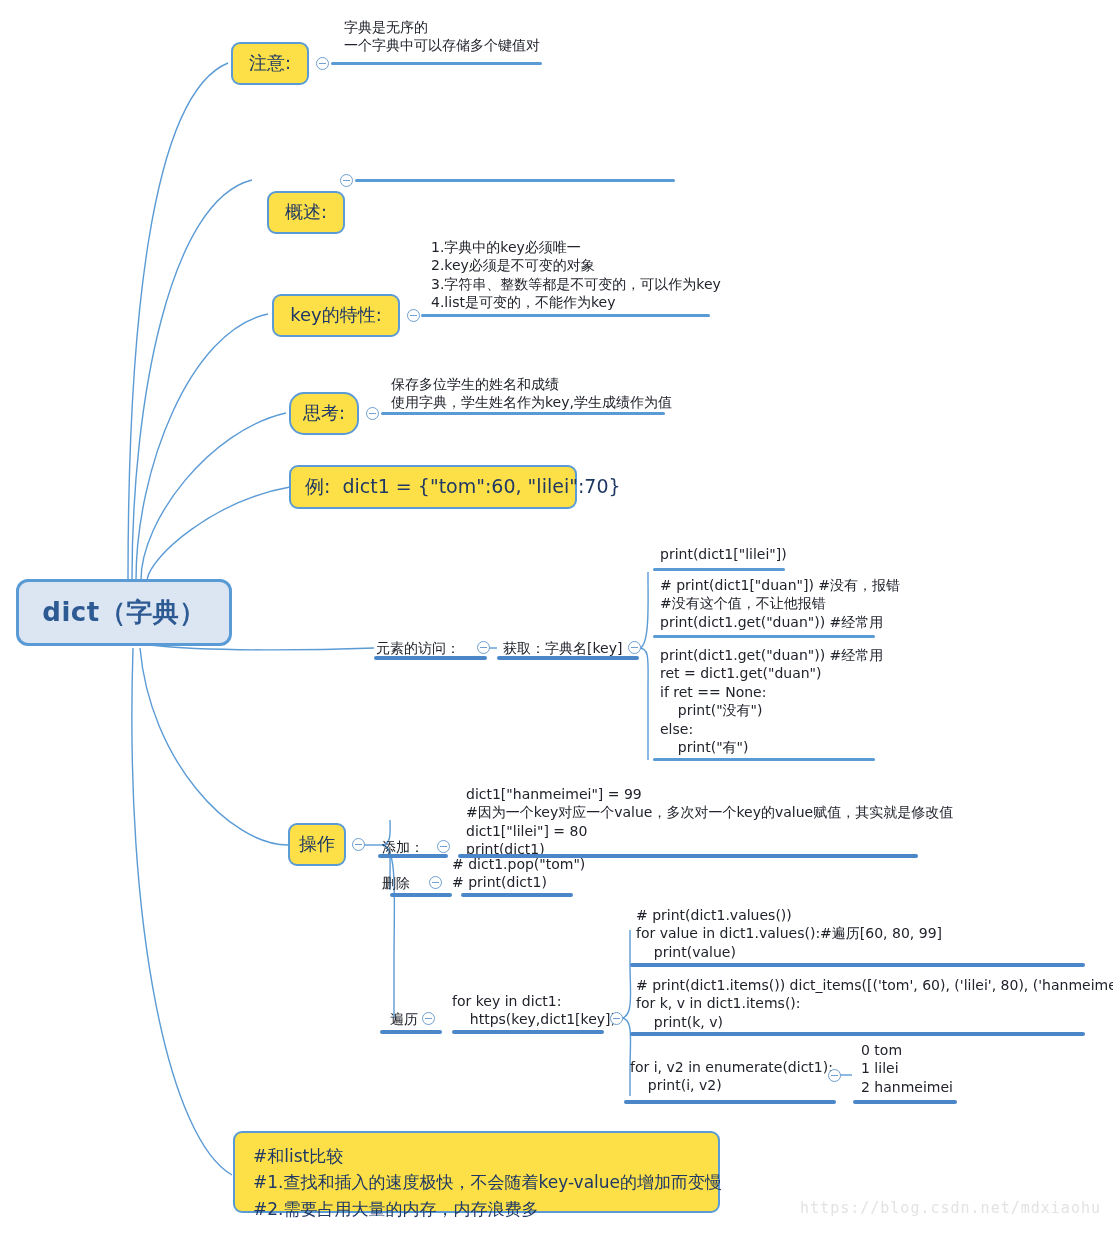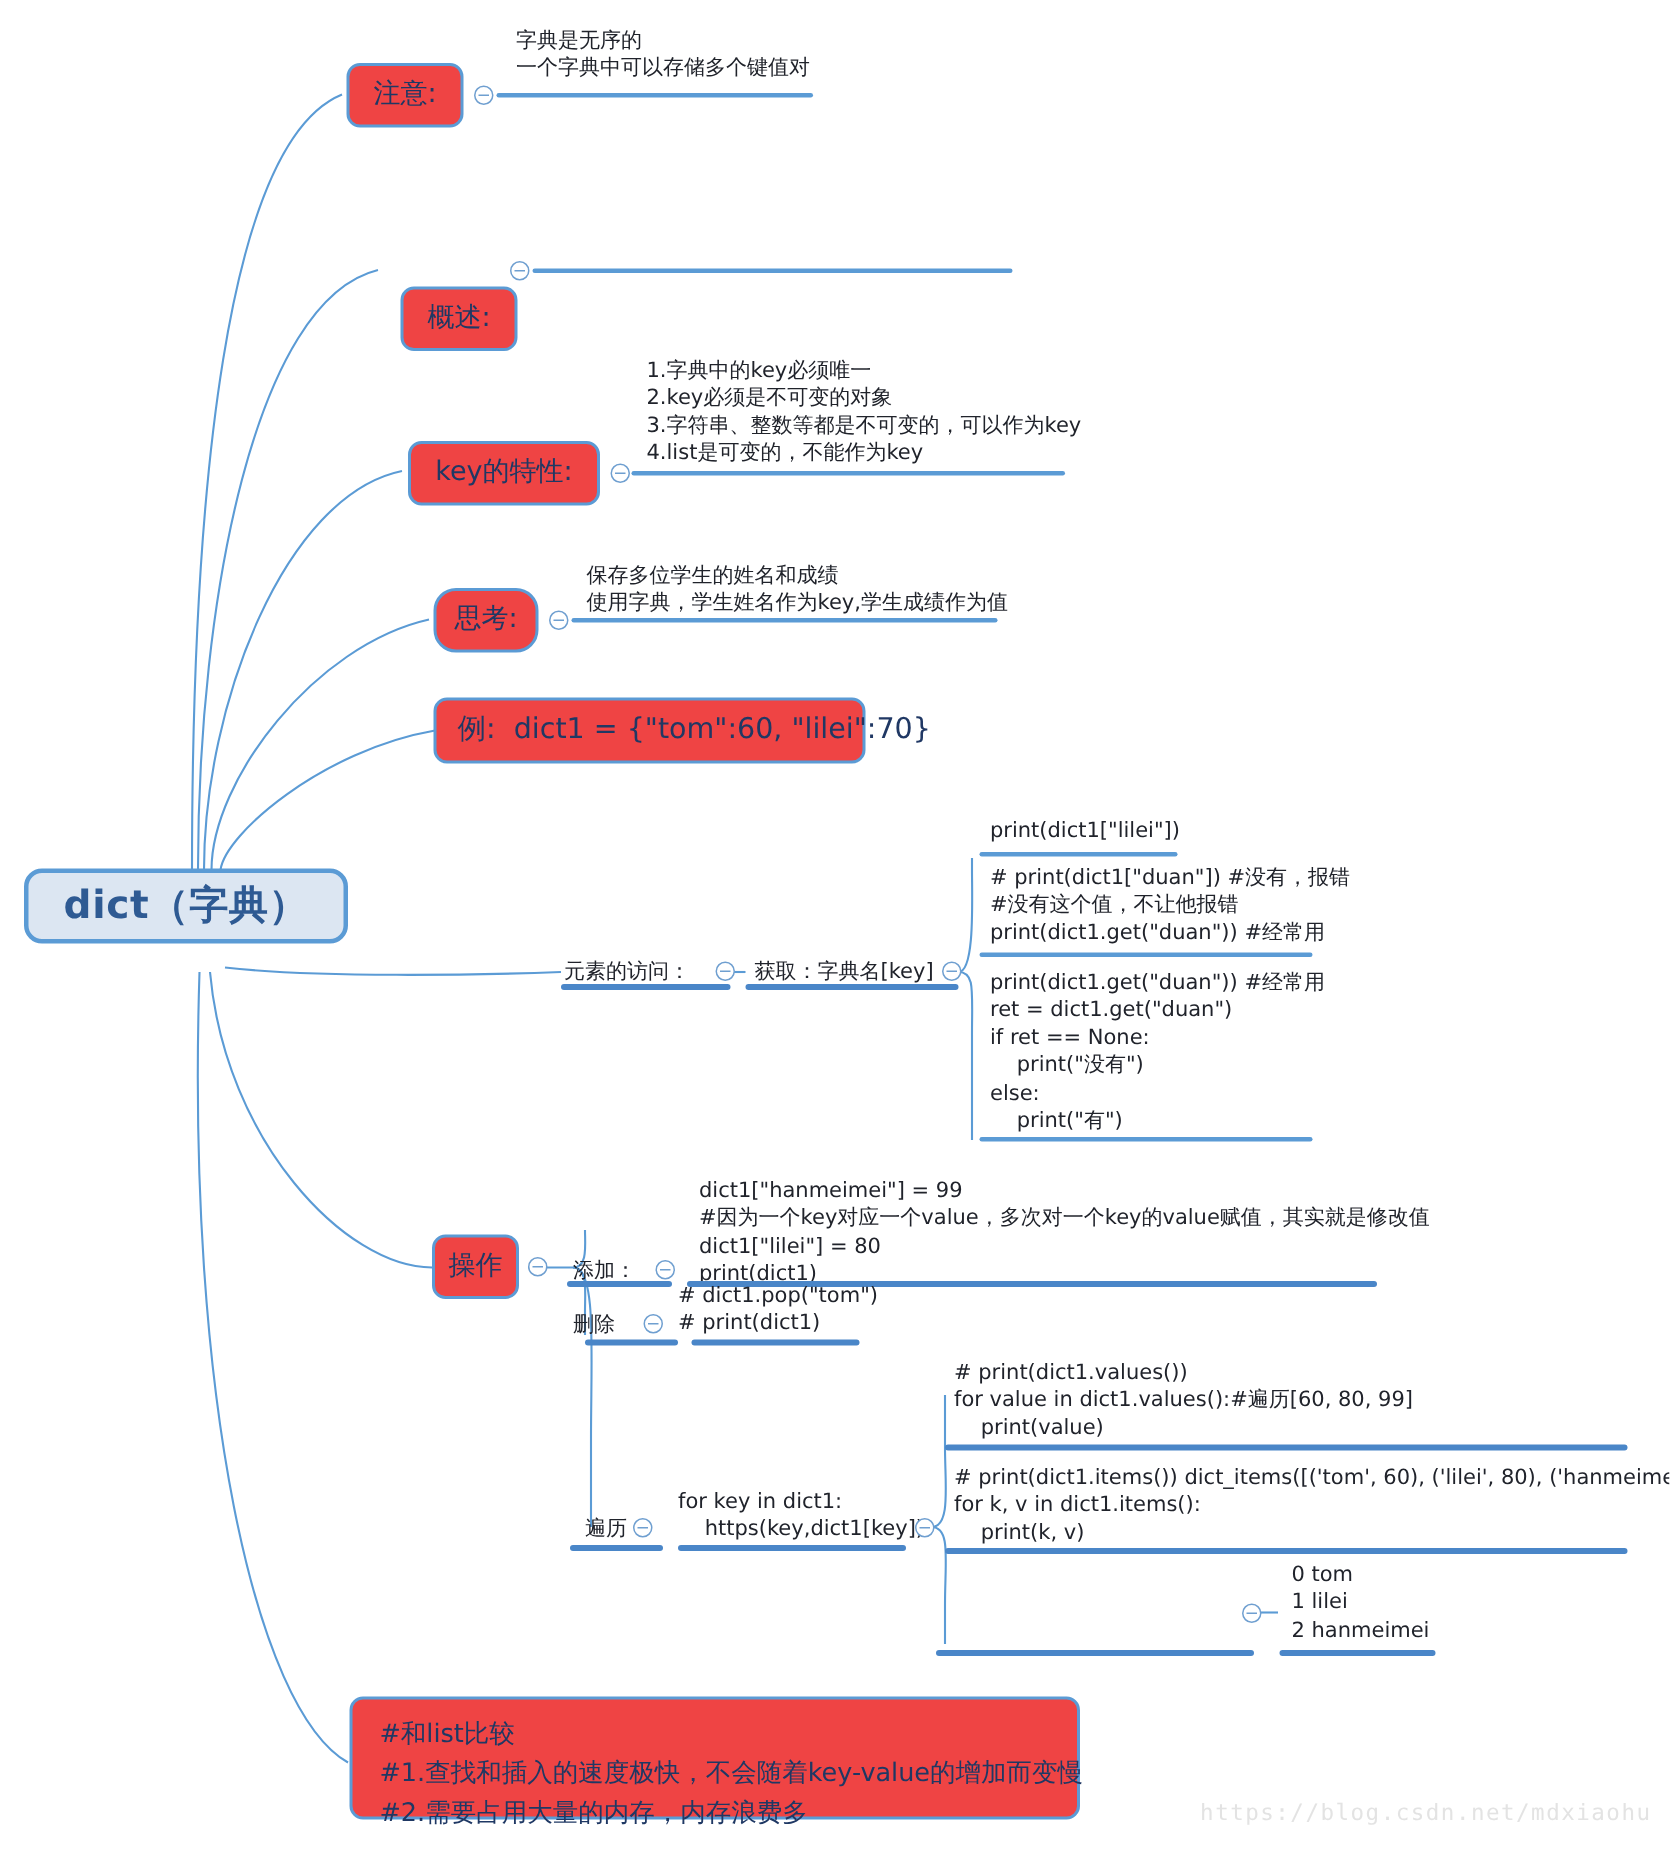--- a/index.html
+++ b/index.html
@@ -18,21 +18,21 @@
     position:absolute;
     left:0; top:0;
     width:1113px; height:1235px;
     pointer-events:none;
   }
 
   
   .node{
     position:absolute;
     box-sizing:border-box;
-    background:#ef4444;
+    background:#fde047;
     border:2px solid #5b9bd5;
     border-radius:9px;
     color:#1f3864;
     display:flex;
     align-items:center;
     justify-content:center;
     white-space:pre;
     line-height:1.25;
   }
   .node.root{
@@ -157,21 +157,21 @@
     <g fill="none" stroke="#5b9bd5" stroke-width="1.4">
       <path d="M621,1018 C634,1018 630,990 630,965 L630,930"></path>
       <path d="M621,1018 C634,1018 630,1040 630,1070 L630,1096"></path>
     </g>
 
     <g fill="none" stroke="#5b9bd5" stroke-width="1.4">
       <path d="M839,1075 L852,1075"></path>
     </g>
   </svg>
 
-  <div class="node root" style="left:16px; top:579px; width:216px; height:50px;justify-content:center;">
+  <div class="node root" style="left:16px; top:579px; width:216px; height:67px;justify-content:center;">
     <span>dict（字典）</span>
   </div>
 
   <div class="node branch" style="left:231px; top:42px; width:78px; height:43px;">
     <span>注意:</span>
   </div>
   <div class="toggle" style="left:316px; top:57px;"></div>
   <div class="bar" style="left:331px; top:62px; width:211px;"></div>
   <div class="leaf cn" style="left:344px; top:18px; width:340px;">字典是无序的
 一个字典中可以存储多个键值对</div>
@@ -260,20 +260,22 @@
   <div class="leaf code" style="left:636px; top:906px;"># print(dict1.values())
 for value in dict1.values():#遍历[60, 80, 99]
     print(value)</div>
   <div class="bar thick" style="left:630px; top:963px; width:455px;"></div>
 
   <div class="leaf code" style="left:636px; top:976px;"># print(dict1.items()) dict_items([('tom', 60), ('lilei', 80), ('hanmeimei', 99)])
 for k, v in dict1.items():
     print(k, v)</div>
   <div class="bar thick" style="left:630px; top:1032px; width:455px;"></div>
 
+  <div class="leaf code" style="left:630px; top:1058px;">for i, v2 in enumerate(dict1):
+    print(i, v2)</div>
   <div class="bar thick" style="left:624px; top:1100px; width:212px;"></div>
   <div class="toggle" style="left:828px; top:1069px;"></div>
 
   <div class="leaf code" style="left:861px; top:1041px;">0 tom
 1 lilei
 2 hanmeimei</div>
   <div class="bar thick" style="left:853px; top:1100px; width:104px;"></div>
 
   <div class="node compare" style="left:233px; top:1131px; width:487px; height:82px;">
     <span>#和list比较

